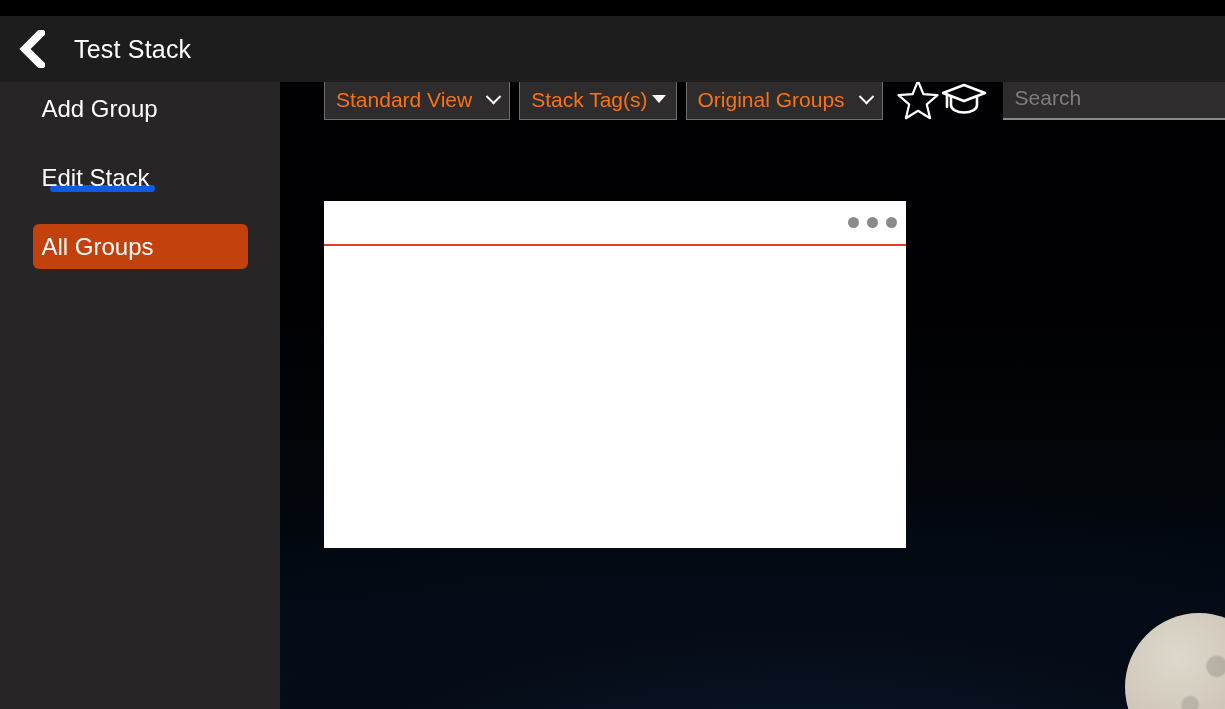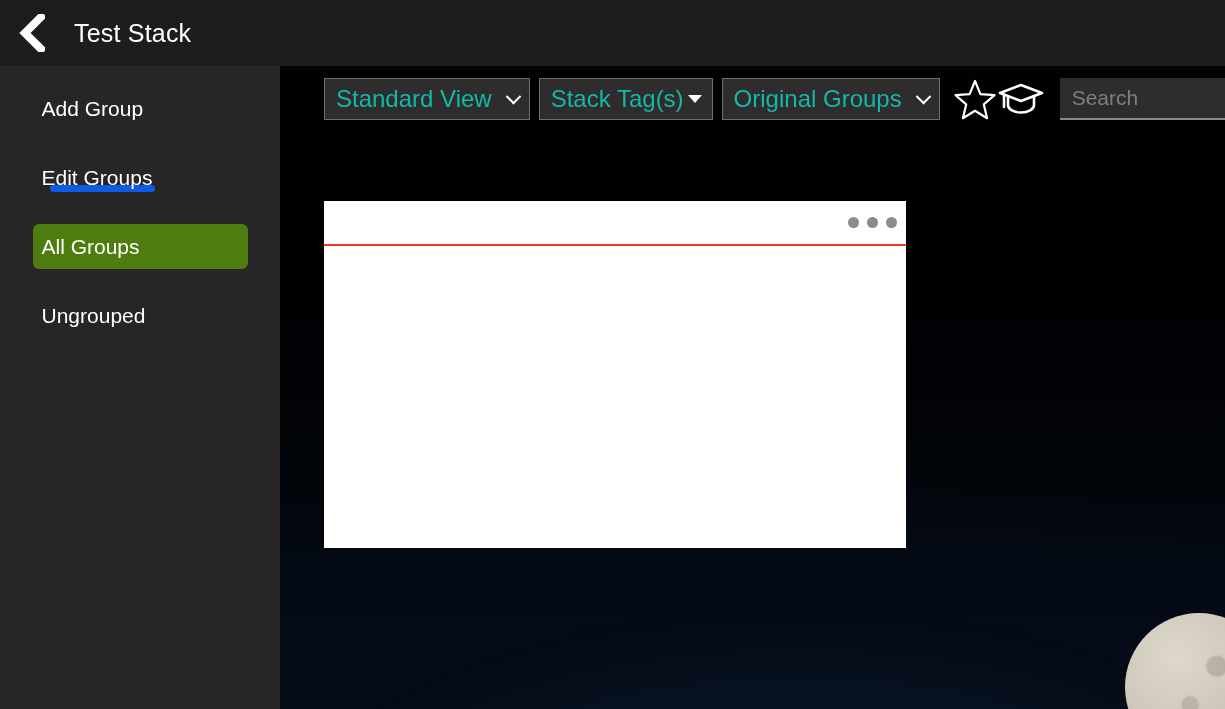--- a/index.html
+++ b/index.html
@@ -15,21 +15,21 @@
   #app {
     position: relative;
     width: 1225px;
     height: 709px;
     overflow: hidden;
   }
 
   
   .header {
     position: absolute;
-    left: 0; top: 0;
+    left: 0; top: 16px;
     width: 1225px; height: 66px;
     background: #1e1d1d;
     display: flex;
     align-items: center;
     z-index: 30;
   }
   .back-btn {
     width: 62px; height: 66px;
     display: flex; align-items: center; justify-content: center;
     cursor: pointer;
@@ -59,26 +59,26 @@
     position: relative;
     margin: 0 auto;
     width: 215px;
     height: 45px;
     display: flex;
     align-items: center;
     padding-left: 9px;
     border-radius: 6px;
     cursor: pointer;
     color: #ffffff;
-    font-size: 21px;
+    font-size: 24px;
     font-weight: 400;
     white-space: nowrap;
   }
   .nav-item.spaced { margin-bottom: 24px; }
-  .nav-item.active { background: #4d7c0f; }
+  .nav-item.active { background: #c2410c; }
   .nav-underline {
     position: absolute;
     left: 50px; top: 119px;
     width: 105px; height: 7px;
     background: #0e5ce6;
     border-radius: 4px;
   }
 
   
   .main-bg {
@@ -110,23 +110,23 @@
     left: 324px; top: 78px;
     height: 42px;
     display: flex;
     align-items: center;
     z-index: 25;
   }
   .ctrl {
     height: 42px;
     background: #2e2c2c;
     border: 1px solid #6f6d6d;
-    color: #14b8a6;
+    color: #f97316;
     font-family: "Liberation Sans", sans-serif;
-    font-size: 24px;
+    font-size: 21px;
     display: flex;
     align-items: center;
     padding: 0 10px 0 11px;
     cursor: pointer;
     white-space: nowrap;
     border-radius: 0;
   }
   .ctrl .lbl { line-height: 1; }
   .chev {
     display: inline-block;
@@ -225,30 +225,27 @@
     <div class="header-title">Test Stack</div>
   </div>
 
   <div class="sidebar">
     <div class="nav-item spaced">
       <span>Add Group</span>
     </div>
     <div class="nav-underline"></div>
 
     <div class="nav-item spaced">
-      <span>Edit Groups</span>
+      <span>Edit Stack</span>
     </div>
 
     <div class="nav-item active spaced">
       <span>All Groups</span>
     </div>
 
-    <div class="nav-item">
-      <span>Ungrouped</span>
-    </div>
   </div>
 
   <div class="toolbar">
 
     <div class="ctrl">
       <span class="lbl">Standard View</span>
       <span class="chev"></span>
     </div>
 
     <div class="gap-s"></div>

